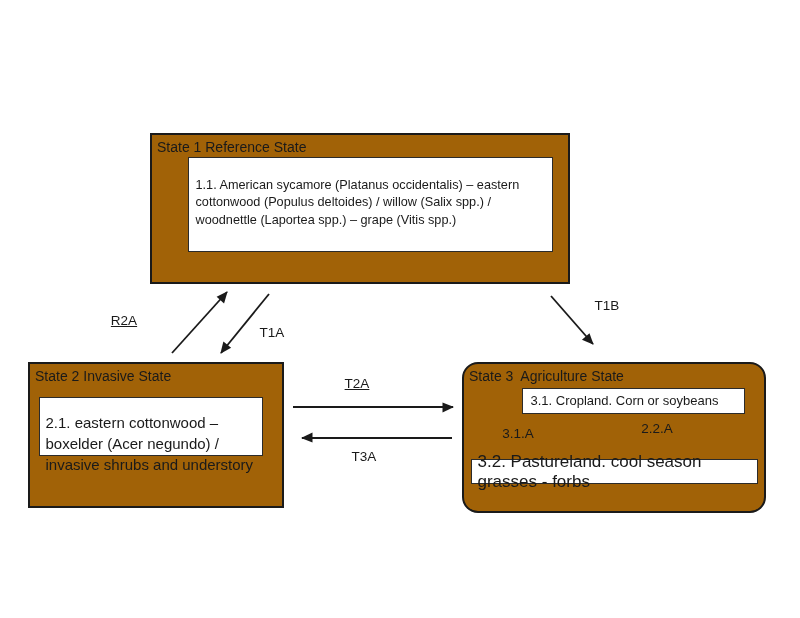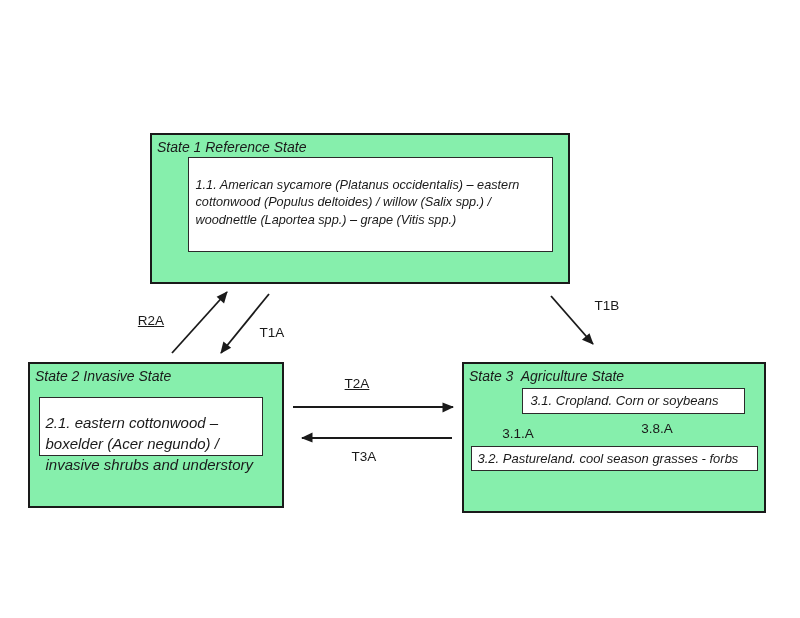--- a/index.html
+++ b/index.html
@@ -14,56 +14,55 @@
   }
   .arrows-layer {
     position: absolute;
     left: 0; top: 0;
     width: 800px; height: 618px;
   }
   .arrows-layer line { stroke: #1a1a1a; stroke-width: 1.8; }
   .state-box {
     position: absolute;
     border: 2.5px solid #1a1a1a;
-    background: #86efac;
+    background: #a16207;
     box-sizing: border-box;
-    font-style: italic;
   }
   .state-title {
     margin: 4px 0 0 5px;
     font-size: 14px;
     white-space: pre-wrap;
   }
   .community-box {
     position: absolute;
     border: 1.5px solid #2b2b2b;
     background: #ffffff;
     box-sizing: border-box;
     white-space: pre-wrap;
   }
   #box-1-1 { left: 35.5px; top: 21.5px; width: 365px; height: 95px;
              padding: 19px 4px 0 7px; font-size: 12.7px; line-height: 1.4; }
   #box-2-1 { left: 8.5px;  top: 33px; width: 224px; height: 59px;
              padding: 14px 4px 0 6px; font-size: 15px; line-height: 1.4; }
   #box-3-1 { left: 57.5px; top: 23.5px; width: 223px; height: 26px;
              font-size: 13px; display: flex; align-items: center; padding-left: 8px; }
-  #box-3-2 { left: 6.5px;  top: 82px; width: 287px; height: 25px;
-             font-size: 13px; display: flex; align-items: center; padding-left: 6px; }
+  #box-3-2 { left: 6.5px;  top: 95px; width: 287px; height: 25px;
+             font-size: 17px; display: flex; align-items: center; padding-left: 6px; }
   #state-1 { left: 150px; top: 133px; width: 420px; height: 151px; }
   #state-2 { left: 28px;  top: 362px; width: 256px; height: 146px; }
-  #state-3 { left: 462px; top: 362px; width: 304px; height: 151px; }
+  #state-3 { left: 462px; top: 362px; width: 304px; height: 151px; border-radius: 16px; }
   .arrow-label {
     position: absolute;
     width: 48px;
     font-size: 13.5px;
     line-height: 16px;
     text-align: center;
     white-space: pre;
   }
-  #label-r2a  { left: 127px; top: 313px; text-decoration: underline; }
+  #label-r2a  { left: 100px; top: 313px; text-decoration: underline; }
   #label-t1a  { left: 248px; top: 325px; }
   #label-t1b  { left: 583px; top: 298px; }
   #label-t2a  { left: 333px; top: 376px; text-decoration: underline; }
   #label-t3a  { left: 340px; top: 449px; }
   #label-31a  { left: 494px; top: 426px; }
   #label-32a  { left: 633px; top: 421px; }
 </style>
 </head>
 <body>
 
@@ -103,15 +102,15 @@
     <div class="community-box" id="box-3-1">3.1. Cropland. Corn or soybeans</div>
     <div class="community-box" id="box-3-2">3.2. Pastureland. cool season grasses - forbs</div>
   </div>
 
   <div class="arrow-label" id="label-r2a">R2A</div>
   <div class="arrow-label" id="label-t1a">T1A</div>
   <div class="arrow-label" id="label-t1b">T1B</div>
   <div class="arrow-label" id="label-t2a">T2A</div>
   <div class="arrow-label" id="label-t3a">T3A</div>
   <div class="arrow-label" id="label-31a">3.1.A</div>
-  <div class="arrow-label" id="label-32a">3.8.A</div>
+  <div class="arrow-label" id="label-32a">2.2.A</div>
 
 </div>
 
 </body></html>

